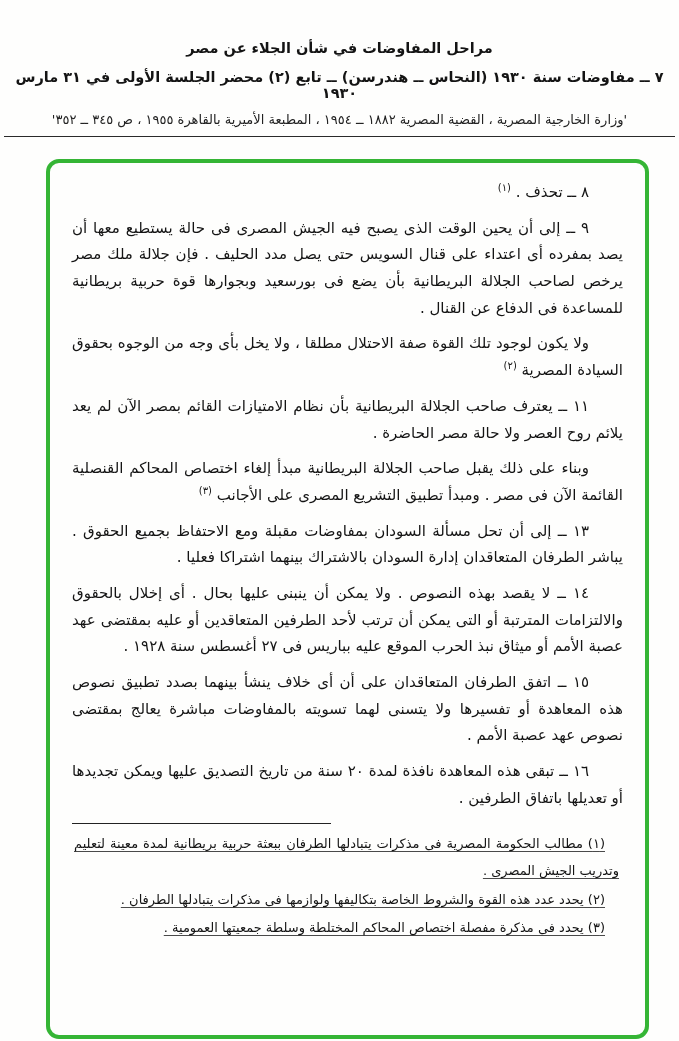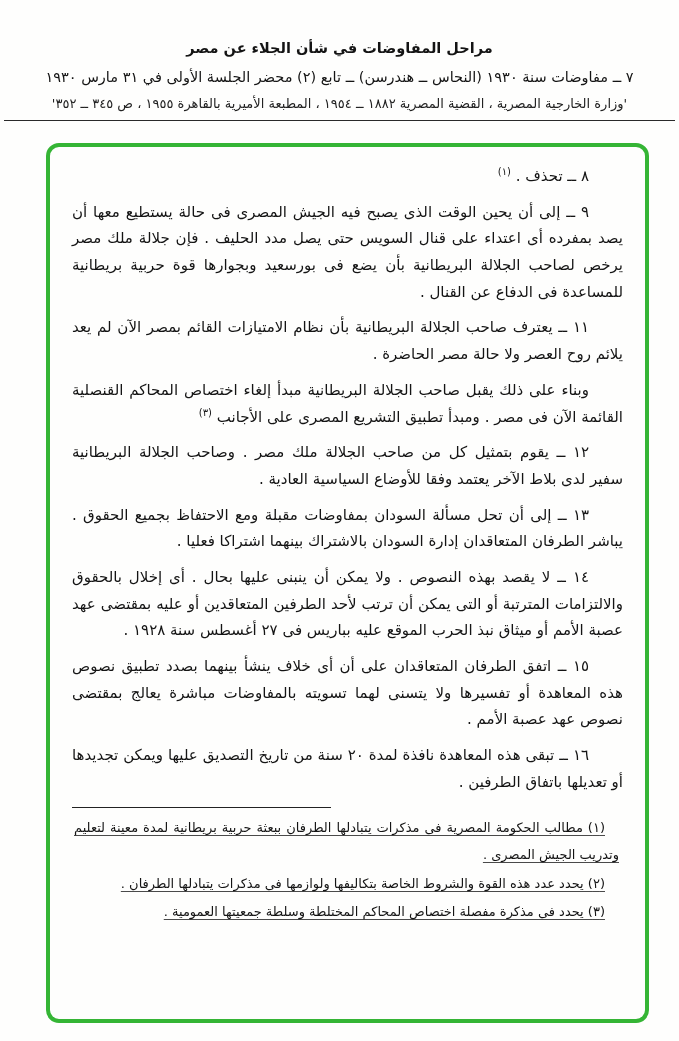--- a/index.html
+++ b/index.html
@@ -10,21 +10,21 @@
     background-color:#fefefd;
     margin:0 auto;
     font-family:"DejaVu Sans", sans-serif;
     color:var(--text,#111);
     direction:rtl;
     overflow:hidden;
     position:relative;
   }
   .header { text-align:center; padding-top:40px; }
   .title    { font-size:14.5px; font-weight:bold; letter-spacing:0.2px; margin-bottom:13px; }
-  .subtitle { font-size:14.5px; font-weight:normal; margin-bottom:11px; }
+  .subtitle { font-size:14.5px; font-weight:bold; margin-bottom:11px; }
   .citation { font-size:13px; color:#222; margin-bottom:9px; }
   .header-rule { border:none; border-top:1.5px solid var(--rule,#2a2a2a); margin:2px 4px 0 4px; }
 
   .green-box {
     margin:22px 30px 0 46px;
     border:4px solid var(--box-border,#35b535);
     border-radius:13px;
     padding:16px 22px 10px 22px;
     height:880px;
     overflow:hidden;
@@ -69,27 +69,27 @@
   </header>
 
   <hr class="header-rule">
 
   <main class="green-box">
 
     <p class="para short"><span>٨ ــ تحذف . </span><sup class="fnref">(١)</sup></p>
 
     <p class="para"><span>٩ ــ إلى أن يحين الوقت الذى يصبح فيه الجيش المصرى فى حالة يستطيع معها أن يصد بمفرده أى اعتداء على قنال السويس حتى يصل مدد الحليف . فإن جلالة ملك مصر يرخص لصاحب الجلالة البريطانية بأن يضع فى بورسعيد وبجوارها قوة حربية بريطانية للمساعدة فى الدفاع عن القنال .</span><sup class="fnref"></sup></p>
 
+    <p class="para"><span>ولا يكون لوجود تلك القوة صفة الاحتلال مطلقا ، ولا يخل بأى وجه من الوجوه بحقوق السيادة المصرية </span><sup class="fnref">(٢)</sup></p>
 
 
     <p class="para"><span>١١ ــ يعترف صاحب الجلالة البريطانية بأن نظام الامتيازات القائم بمصر الآن لم يعد يلائم روح العصر ولا حالة مصر الحاضرة .</span><sup class="fnref"></sup></p>
 
     <p class="para"><span>وبناء على ذلك يقبل صاحب الجلالة البريطانية مبدأ إلغاء اختصاص المحاكم القنصلية القائمة الآن فى مصر . ومبدأ تطبيق التشريع المصرى على الأجانب </span><sup class="fnref">(٣)</sup></p>
 
-    <p class="para"><span>١٢ ــ يقوم بتمثيل كل من صاحب الجلالة ملك مصر . وصاحب الجلالة البريطانية سفير لدى بلاط الآخر يعتمد وفقا للأوضاع السياسية العادية .</span><sup class="fnref"></sup></p>
 
     <p class="para"><span>١٣ ــ إلى أن تحل مسألة السودان بمفاوضات مقبلة ومع الاحتفاظ بجميع الحقوق . يباشر الطرفان المتعاقدان إدارة السودان بالاشتراك بينهما اشتراكا فعليا .</span><sup class="fnref"></sup></p>
 
     <p class="para"><span>١٤ ــ لا يقصد بهذه النصوص . ولا يمكن أن ينبنى عليها بحال . أى إخلال بالحقوق والالتزامات المترتبة أو التى يمكن أن ترتب لأحد الطرفين المتعاقدين أو عليه بمقتضى عهد عصبة الأمم أو ميثاق نبذ الحرب الموقع عليه بباريس فى ٢٧ أغسطس سنة ١٩٢٨ .</span><sup class="fnref"></sup></p>
 
     <p class="para"><span>١٥ ــ اتفق الطرفان المتعاقدان على أن أى خلاف ينشأ بينهما بصدد تطبيق نصوص هذه المعاهدة أو تفسيرها ولا يتسنى لهما تسويته بالمفاوضات مباشرة يعالج بمقتضى نصوص عهد عصبة الأمم .</span><sup class="fnref"></sup></p>
 
     <p class="para"><span>١٦ ــ تبقى هذه المعاهدة نافذة لمدة ٢٠ سنة من تاريخ التصديق عليها ويمكن تجديدها أو تعديلها باتفاق الطرفين .</span><sup class="fnref"></sup></p>
 
     <hr class="footnote-sep">

